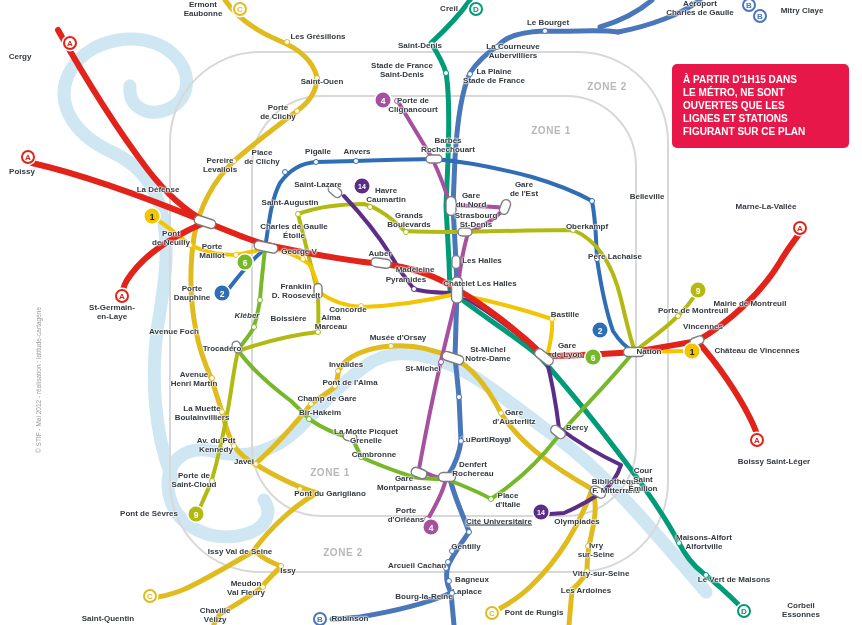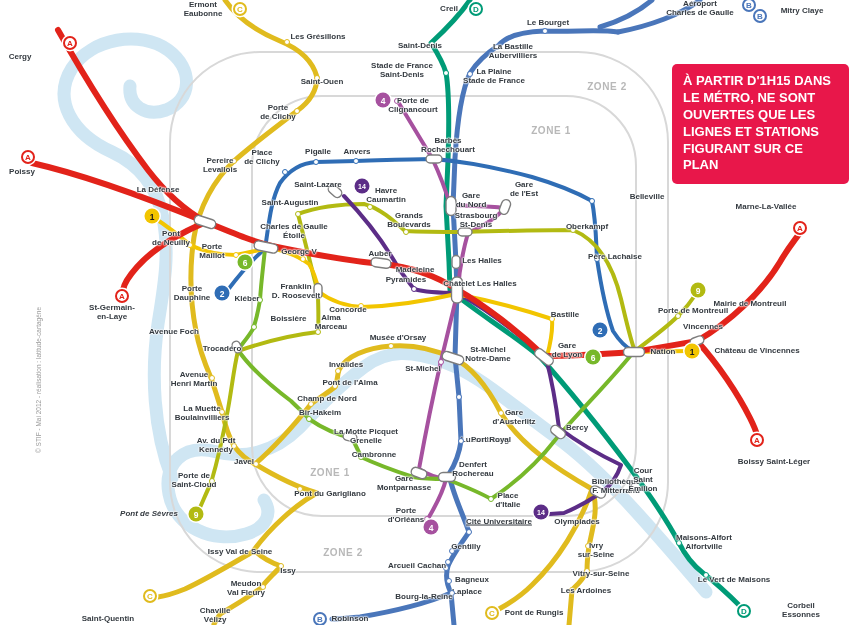--- a/index.html
+++ b/index.html
@@ -16,21 +16,21 @@
     background:#fff;transform:translate(-50%,-50%);}
   .badge{position:absolute;transform:translate(-50%,-50%);border-radius:50%;
     display:flex;align-items:center;justify-content:center;font-weight:bold;
     box-shadow:0 0 0 1.5px #fff;}
   .badge.metro{width:15px;height:15px;color:#fff;font-size:8.5px;}
   .badge.rer{width:10px;height:10px;background:#fff;border:2.4px solid #333;font-size:8px;}
   .pill{fill:#ffffff;stroke:#7d7d7d;stroke-width:1.4;}
   #notice{position:absolute;left:672px;top:64px;width:177px;box-sizing:border-box;
     border-radius:5px;padding:9px 11px 10px 11px;color:#fff;}
   #notice .title{font-size:17px;font-weight:bold;letter-spacing:.3px;margin-bottom:5px;}
-  #notice .body{font-size:13px;font-weight:bold;line-height:1.3;white-space:pre-line;}
+  #notice .body{font-size:10px;font-weight:bold;line-height:1.3;white-space:pre-line;}
   #copyright{position:absolute;left:38px;top:380px;transform:translate(-50%,-50%) rotate(-90deg);
     font-size:6.5px;color:#9a9a9a;white-space:nowrap;}
 </style>
 </head>
 <body>
 
 <div id="map">
 
   <svg width="862" height="625" viewBox="0 0 862 625">
 
@@ -117,21 +117,21 @@
       <div class="station" style="left: 203px; top: 10px;">Ermont
 Eaubonne</div>
       <div class="dot" style="left: 287px; top: 42px; border-color: rgb(224, 187, 30);"></div>
       <div class="station" style="left: 318px; top: 37px;">Les Grésillons</div>
       <div class="dot" style="left: 432px; top: 44px; border-color: rgb(0, 155, 119);"></div>
       <div class="station" style="left: 420px; top: 46px;">Saint-Denis</div>
       <div class="station" style="left: 449px; top: 9px;">Creil</div>
       <div class="dot" style="left: 545px; top: 31px; border-color: rgb(74, 118, 186);"></div>
       <div class="station" style="left: 548px; top: 23px;">Le Bourget</div>
       <div class="dot" style="left: 497px; top: 47px; border-color: rgb(74, 118, 186);"></div>
-      <div class="station" style="left: 513px; top: 52px;">La Bastille
+      <div class="station" style="left: 513px; top: 52px;">La Courneuve
 Aubervilliers</div>
       <div class="station" style="left: 700px; top: 9px;">Aéroport
 Charles de Gaulle</div>
       <div class="station" style="left: 802px; top: 11px;">Mitry Claye</div>
       <div class="station" style="left: 20px; top: 57px;">Cergy</div>
       <div class="dot" style="left: 446px; top: 73px; border-color: rgb(0, 155, 119);"></div>
       <div class="station" style="left: 402px; top: 71px;">Stade de France
 Saint-Denis</div>
       <div class="dot" style="left: 470px; top: 74px; border-color: rgb(74, 118, 186);"></div>
       <div class="station" style="left: 494px; top: 77px;">La Plaine
@@ -190,21 +190,21 @@
       <div class="station" style="left: 299px; top: 252px;">George V</div>
       <div class="station" style="left: 380px; top: 254px;">Auber</div>
       <div class="dot" style="left: 400px; top: 270px; border-color: rgb(92, 45, 135);"></div>
       <div class="station" style="left: 415px; top: 270px;">Madeleine</div>
       <div class="station" style="left: 482px; top: 261px;">Les Halles</div>
       <div class="dot" style="left: 597px; top: 259px; border-color: rgb(47, 109, 181);"></div>
       <div class="station" style="left: 615px; top: 257px;">Père Lachaise</div>
       <div class="station" style="left: 192px; top: 294px;">Porte
 Dauphine</div>
       <div class="dot" style="left: 260px; top: 300px; border-color: rgb(119, 184, 42);"></div>
-      <div class="station" style="left: 247px; top: 299px;">Kléber</div>
+      <div class="station" style="left: 247px; top: 316px; font-style: italic;">Kléber</div>
       <div class="station" style="left: 296px; top: 292px;">Franklin
 D. Roosevelt</div>
       <div class="dot" style="left: 361px; top: 306px; border-color: rgb(242, 197, 0);"></div>
       <div class="station" style="left: 348px; top: 310px;">Concorde</div>
       <div class="dot" style="left: 414px; top: 289px; border-color: rgb(92, 45, 135);"></div>
       <div class="station" style="left: 406px; top: 280px;">Pyramides</div>
       <div class="station" style="left: 480px; top: 284px;">Châtelet Les Halles</div>
       <div class="station" style="left: 750px; top: 304px;">Mairie de Montreuil</div>
       <div class="station" style="left: 112px; top: 313px;">St-Germain-
 en-Laye</div>
@@ -220,41 +220,41 @@
       <div class="dot" style="left: 678px; top: 316px; border-color: rgb(178, 186, 18);"></div>
       <div class="station" style="left: 693px; top: 311px;">Porte de Montreuil</div>
       <div class="station" style="left: 703px; top: 327px;">Vincennes</div>
       <div class="dot" style="left: 391px; top: 346px; border-color: rgb(224, 187, 30);"></div>
       <div class="station" style="left: 398px; top: 338px;">Musée d'Orsay</div>
       <div class="station" style="left: 222px; top: 349px;">Trocadéro</div>
       <div class="station" style="left: 488px; top: 355px;">St-Michel
 Notre-Dame</div>
       <div class="station" style="left: 567px; top: 351px;">Gare
 de Lyon</div>
-      <div class="station" style="left: 649px; top: 352px; padding-left: 28px;">Nation</div>
+      <div class="station" style="left: 649px; top: 352px;">Nation</div>
       <div class="station" style="left: 757px; top: 351px;">Château de Vincennes</div>
       <div class="dot" style="left: 212px; top: 378px; border-color: rgb(224, 187, 30);"></div>
       <div class="station" style="left: 194px; top: 380px;">Avenue
 Henri Martin</div>
       <div class="dot" style="left: 338px; top: 371px; border-color: rgb(224, 187, 30);"></div>
       <div class="station" style="left: 346px; top: 365px;">Invalides</div>
       <div class="dot" style="left: 441px; top: 362px; border-color: rgb(166, 81, 159);"></div>
       <div class="station" style="left: 423px; top: 369px;">St-Michel</div>
       <div class="dot" style="left: 335px; top: 386px; border-color: rgb(224, 187, 30);"></div>
       <div class="station" style="left: 350px; top: 383px;">Pont de l'Alma</div>
       <div class="dot" style="left: 459px; top: 397px; border-color: rgb(74, 118, 186);"></div>
       <div class="station" style="left: 485px; top: 396px; margin-top: 44px;">Luxembourg</div>
       <div class="dot" style="left: 501px; top: 413px; border-color: rgb(224, 187, 30);"></div>
       <div class="station" style="left: 514px; top: 418px;">Gare
 d'Austerlitz</div>
       <div class="dot" style="left: 222px; top: 412px; border-color: rgb(224, 187, 30);"></div>
       <div class="station" style="left: 202px; top: 414px;">La Muette
 Boulainvilliers</div>
       <div class="dot" style="left: 311px; top: 404px; border-color: rgb(224, 187, 30);"></div>
-      <div class="station" style="left: 327px; top: 399px;">Champ de Nord</div>
+      <div class="station" style="left: 327px; top: 399px;">Champ de Gare</div>
       <div class="dot" style="left: 309px; top: 419px; border-color: rgb(119, 184, 42);"></div>
       <div class="station" style="left: 320px; top: 413px;">Bir-Hakeim</div>
       <div class="station" style="left: 366px; top: 437px;">La Motte Picquet
 Grenelle</div>
       <div class="dot" style="left: 361px; top: 457px; border-color: rgb(119, 184, 42);"></div>
       <div class="station" style="left: 374px; top: 455px;">Cambronne</div>
       <div class="dot" style="left: 461px; top: 441px; border-color: rgb(74, 118, 186);"></div>
       <div class="station" style="left: 491px; top: 440px;">Port Royal</div>
       <div class="station" style="left: 577px; top: 428px;">Bercy</div>
       <div class="dot" style="left: 234px; top: 446px; border-color: rgb(224, 187, 30);"></div>
@@ -274,21 +274,21 @@
       <div class="station" style="left: 774px; top: 462px;">Boissy Saint-Léger</div>
       <div class="dot" style="left: 212px; top: 481px; border-color: rgb(178, 186, 18);"></div>
       <div class="station" style="left: 194px; top: 481px;">Porte de
 Saint-Cloud</div>
       <div class="dot" style="left: 300px; top: 489px; border-color: rgb(224, 187, 30);"></div>
       <div class="station" style="left: 330px; top: 494px;">Pont du Garigliano</div>
       <div class="dot" style="left: 491px; top: 499px; border-color: rgb(119, 184, 42);"></div>
       <div class="station" style="left: 508px; top: 501px;">Place
 d'Italie</div>
       <div class="station" style="left: 577px; top: 522px;">Olympiades</div>
-      <div class="station" style="left: 149px; top: 514px; font-style: italic;">Pont de Sèvres</div>
+      <div class="station" style="left: 149px; top: 514px;">Pont de Sèvres</div>
       <div class="dot" style="left: 427px; top: 519px; border-color: rgb(166, 81, 159);"></div>
       <div class="station" style="left: 406px; top: 516px;">Porte
 d'Orléans</div>
       <div class="dot" style="left: 469px; top: 532px; border-color: rgb(74, 118, 186);"></div>
       <div class="station" style="left: 499px; top: 522px; text-decoration: underline;">Cité Universitaire</div>
       <div class="dot" style="left: 452px; top: 551px; border-color: rgb(74, 118, 186);"></div>
       <div class="station" style="left: 466px; top: 547px;">Gentilly</div>
       <div class="dot" style="left: 588px; top: 546px; border-color: rgb(224, 187, 30);"></div>
       <div class="station" style="left: 596px; top: 551px;">Ivry
 sur-Seine</div>

